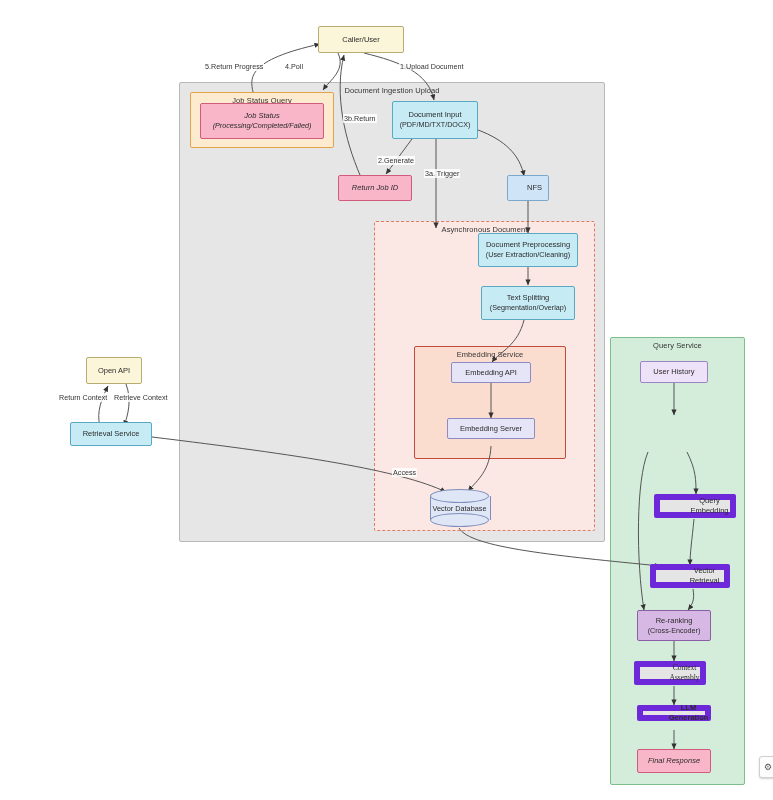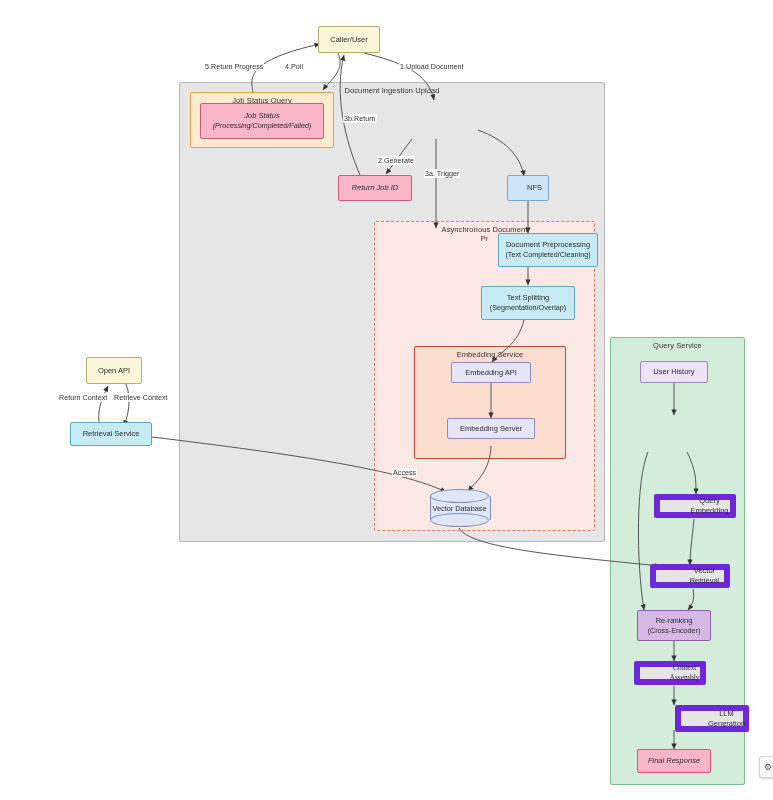--- a/index.html
+++ b/index.html
@@ -160,41 +160,45 @@
   <div class="elabel" style="left:204px;top:62px;">5.Return Progress</div>
   <div class="elabel" style="left:284px;top:62px;">4.Poll</div>
   <div class="elabel" style="left:399px;top:62px;">1.Upload Document</div>
   <div class="elabel" style="left:343px;top:114px;">3b.Return</div>
   <div class="elabel" style="left:377px;top:156px;">2.Generate</div>
   <div class="elabel" style="left:424px;top:169px;">3a. Trigger</div>
   <div class="elabel" style="left:58px;top:393px;">Return Context</div>
   <div class="elabel" style="left:113px;top:393px;">Retrieve Context</div>
   <div class="elabel" style="left:392px;top:468px;">Access</div>
 
-  <div class="node n-yellow" style="left:318px;top:26px;width:62px;height:27px;">
+  <div class="node n-yellow" style="left:318px;top:26px;width:86px;height:27px;">
     <span class="l1">Caller/User</span>
   </div>
 
   <div class="node n-pink" style="left:200px;top:103px;width:124px;height:36px;">
     <span class="l1">Job Status</span>
     <span class="l2">(Processing/Completed/Failed)</span>
   </div>
 
+  <div class="node n-blue" style="left:392px;top:101px;width:86px;height:38px;">
+    <span class="l1">Document Input</span>
+    <span class="l2">(PDF/MD/TXT/DOCX)</span>
+  </div>
 
   <div class="node n-pink" style="left:338px;top:175px;width:74px;height:26px;">
     <span class="l1">Return Job ID</span>
   </div>
 
   <div class="node n-lblue" style="left:507px;top:175px;width:42px;height:26px;padding-left:16px;">
     <span class="l1">NFS</span>
   </div>
 
-  <div class="node n-blue" style="left:498px;top:233px;width:100px;height:34px;">
+  <div class="node n-blue" style="left:478px;top:233px;width:100px;height:34px;">
     <span class="l1">Document Preprocessing</span>
-    <span class="l2">(Text Completed/Cleaning)</span>
+    <span class="l2">(User Extraction/Cleaning)</span>
   </div>
 
   <div class="node n-blue" style="left:481px;top:286px;width:94px;height:34px;">
     <span class="l1">Text Splitting</span>
     <span class="l2">(Segmentation/Overlap)</span>
   </div>
 
   <div class="node n-lav" style="left:451px;top:362px;width:80px;height:21px;">
     <span class="l1">Embedding API</span>
   </div>
@@ -233,21 +237,21 @@
 
   <div class="node n-purple" style="left:637px;top:610px;width:74px;height:31px;">
     <span class="l1">Re-ranking</span>
     <span class="l2">(Cross-Encoder)</span>
   </div>
 
   <div class="node n-cyan" style="left:634px;top:661px;width:72px;height:24px;font-family:Liberation Serif, serif;">
     <span class="l1">Context Assembly</span>
   </div>
 
-  <div class="node n-cyan" style="left:675px;top:705px;width:74px;height:27px;">
+  <div class="node n-cyan" style="left:637px;top:705px;width:74px;height:16px;font-weight:bold;">
     <span class="l1">LLM Generation</span>
   </div>
 
   <div class="node n-pink" style="left:637px;top:749px;width:74px;height:24px;">
     <span class="l1">Final Response</span>
   </div>
 
   <div id="corner-ctl">
     <span class="glyph">⚙</span>
   </div>

